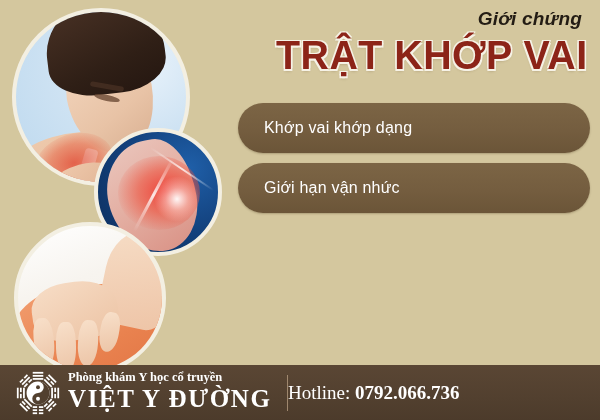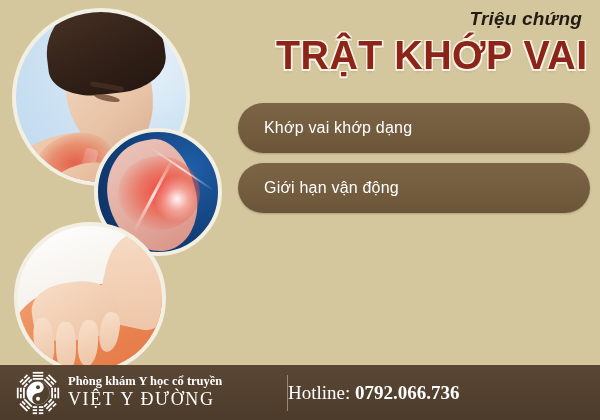--- a/index.html
+++ b/index.html
@@ -316,22 +316,22 @@
     color: #ffffff;
     font-family: "Liberation Serif", serif;
   }
   .brand-line1 {
     font-size: 12.5px;
     font-weight: 700;
     line-height: 1.1;
     white-space: nowrap;
   }
   .brand-line2 {
-    font-size: 18px;
-    font-weight: 400;
+    font-size: 25px;
+    font-weight: 700;
     line-height: 1.15;
     letter-spacing: 1.6px;
     white-space: nowrap;
   }
   .divider {
     width: 1px;
     height: 36px;
     background: #b39a7e;
     opacity: .8;
   }
@@ -374,29 +374,29 @@
   <div class="photo photo-hand">
     <div class="hand-shoulder"></div>
     <div class="hand-arm"></div>
     <div class="hand-palm"></div>
     <div class="finger f1"></div>
     <div class="finger f2"></div>
     <div class="finger f3"></div>
     <div class="finger f4"></div>
   </div>
 
-  <div class="subtitle">Triệu chứng</div>
+  <div class="subtitle">Giới chứng</div>
   <div class="title">TRẬT KHỚP VAI</div>
 
   <div class="pill-list">
     <div class="pill">
       <span class="pill-text">Khớp vai khớp dạng</span>
     </div>
     <div class="pill">
-      <span class="pill-text">Giới hạn vận động</span>
+      <span class="pill-text">Giới hạn vận nhức</span>
     </div>
   </div>
 
   <div class="footer">
     <div class="brand">
       <span class="bagua">
         <svg viewBox="0 0 100 100" width="44" height="44" aria-hidden="true">
           <g fill="#ffffff">
 
             <g>

